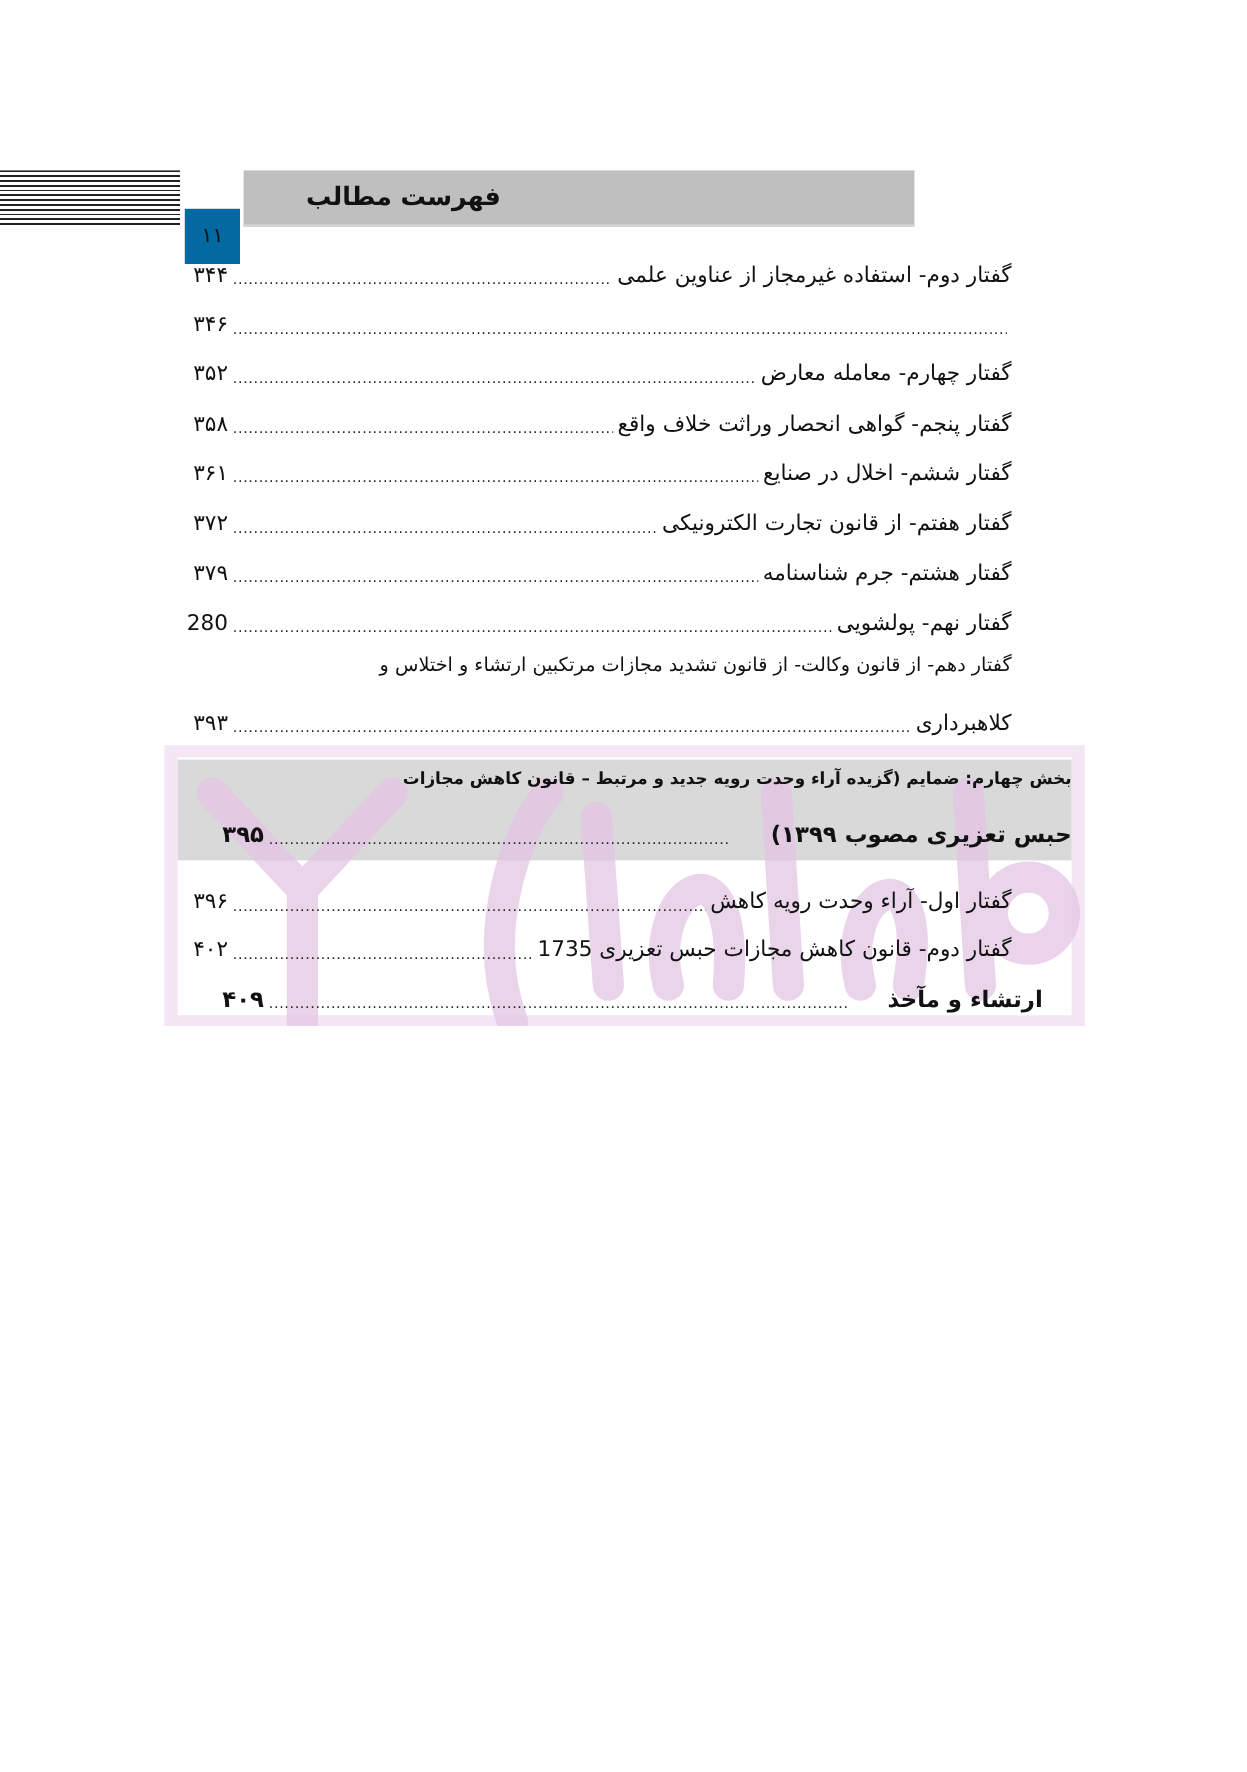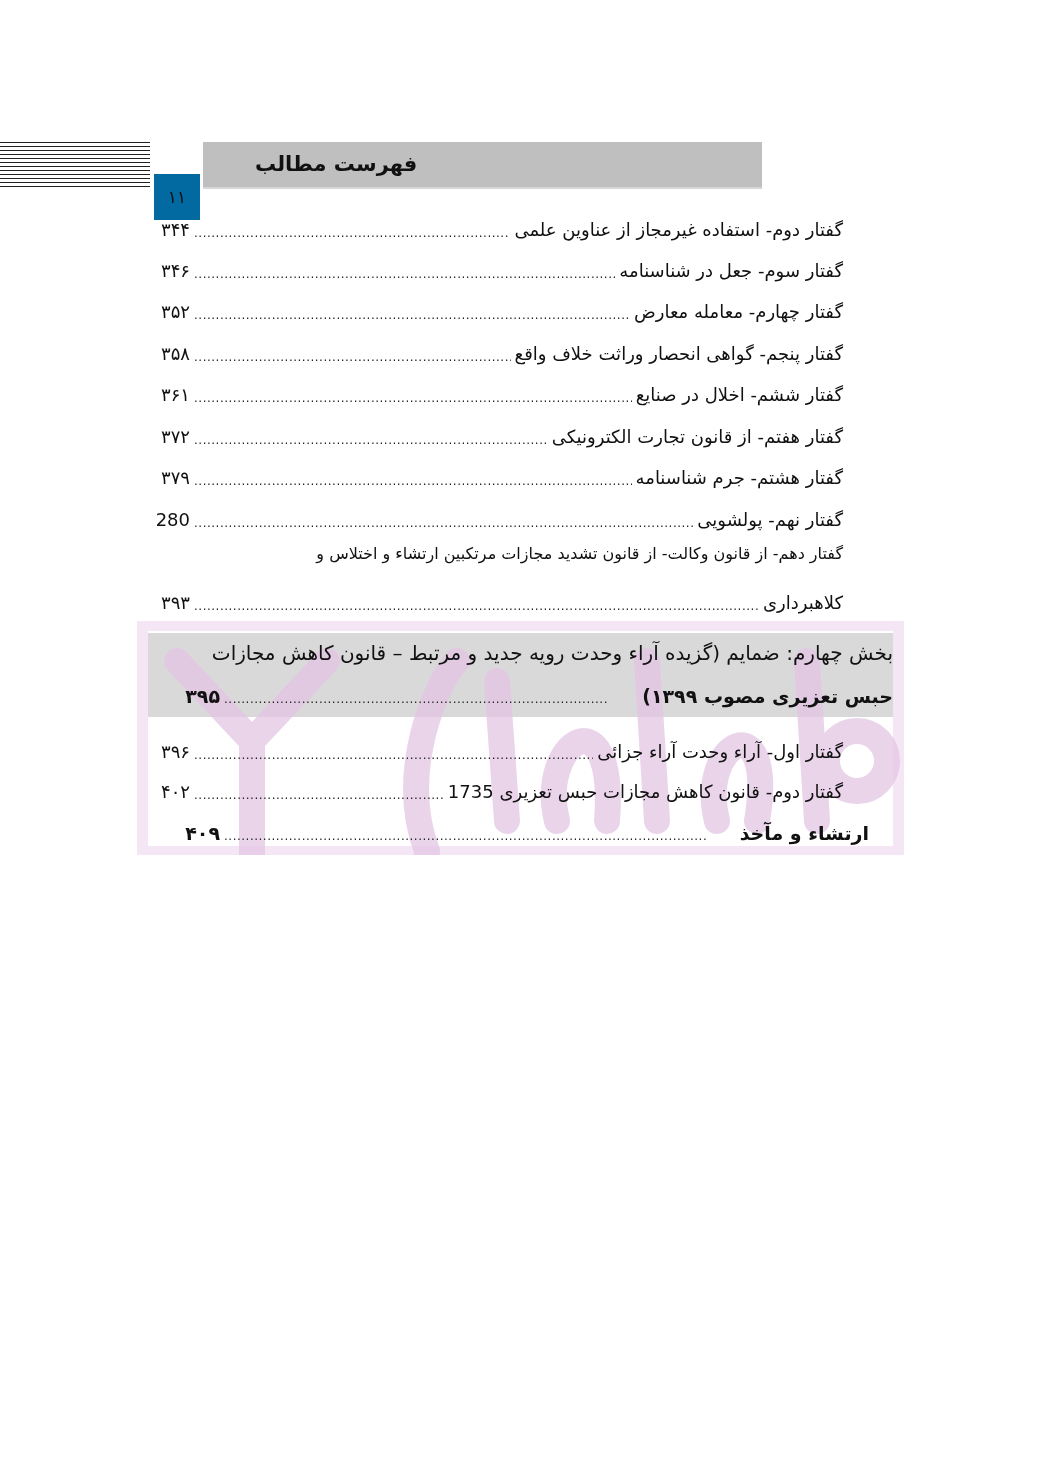--- a/index.html
+++ b/index.html
@@ -50,21 +50,21 @@
     }
     .pink-inner {
       position: absolute; left: 148px; top: 631px; width: 745px; height: 215px;
       background: #ffffff;
     }
     .gray-band {
       position: absolute; left: 148px; top: 633px; width: 745px; height: 84px;
       background: #d9d9d9;
     }
     .watermark { position: absolute; left: 137px; top: 621px; width: 767px; height: 234px; pointer-events: none; }
-    .section-title { font-weight: normal; font-size: 20px; padding-left: 25px; }
+    .section-title { font-weight: bold; font-size: 14px; padding-left: 25px; }
     .bold .t, .bold .p { font-weight: bold; font-size: 19px; margin-left: 30px; }
   </style>
 </head>
 <body>
 
 <div class="header-lines"></div>
 <div class="header-pagebox">
   <span>۱۱</span>
 </div>
 <div class="header-titlebar"></div>
@@ -87,21 +87,20 @@
   </g>
 </svg>
 
 <div class="toc" style="top:0;height:900px;">
   <div class="row" style="top:210px">
     <span class="t">گفتار دوم- استفاده غیرمجاز از عناوین علمی</span>
       <span class="dots"></span>
       <span class="p">۳۴۴</span>
   </div>
   <div class="row" style="top:251px">
-    <span class="t">گفتار سوم- جعل در شناسنامه</span>
       <span class="dots"></span>
       <span class="p">۳۴۶</span>
   </div>
   <div class="row" style="top:292px">
     <span class="t">گفتار چهارم- معامله معارض</span>
       <span class="dots"></span>
       <span class="p">۳۵۲</span>
   </div>
   <div class="row" style="top:334px">
     <span class="t">گفتار پنجم- گواهی انحصار وراثت خلاف واقع</span>
@@ -137,21 +136,21 @@
   </div>
 
   <div class="plain section-title" style="top:641px;right:-50px">بخش چهارم: ضمایم (گزیده آراء وحدت رویه جدید و مرتبط – قانون کاهش مجازات</div>
   <div class="row bold" style="top:676px;right:-50px">
     <span class="t">حبس تعزیری مصوب ۱۳۹۹)</span>
       <span class="dots"></span>
       <span class="p">۳۹۵</span>
   </div>
 
   <div class="row" style="top:732px">
-    <span class="t">گفتار اول- آراء وحدت آراء جزائی</span>
+    <span class="t">گفتار اول- آراء وحدت رویه کاهش</span>
       <span class="dots"></span>
       <span class="p">۳۹۶</span>
   </div>
   <div class="row" style="top:772px">
     <span class="t">گفتار دوم- قانون کاهش مجازات حبس تعزیری 1735</span>
       <span class="dots"></span>
       <span class="p">۴۰۲</span>
   </div>
   <div class="row bold" style="top:813px;right:-26px">
     <span class="t">ارتشاء و مآخذ</span>

